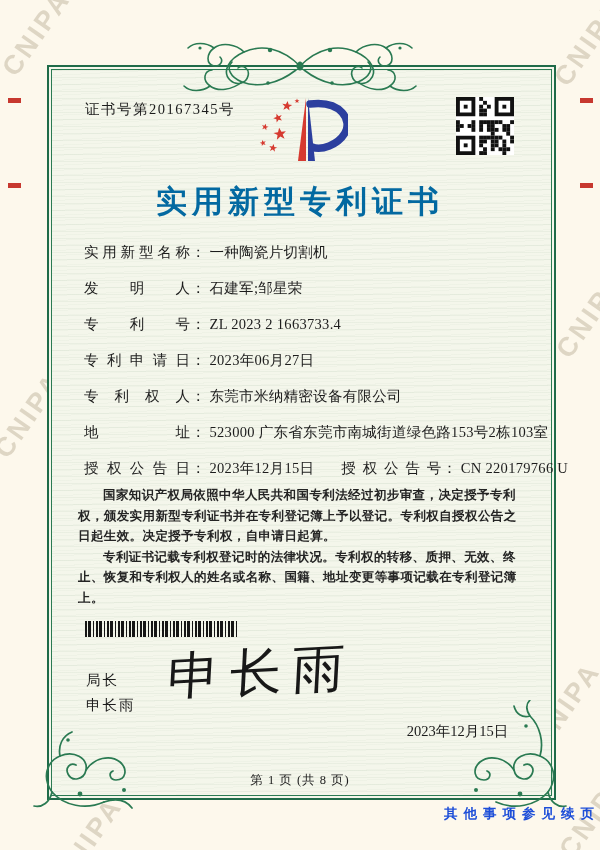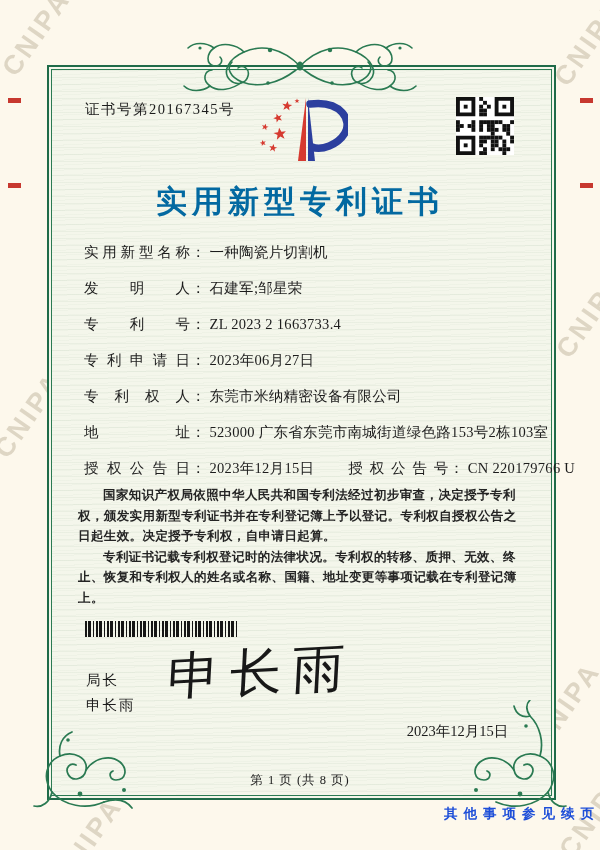--- a/index.html
+++ b/index.html
@@ -40,21 +40,21 @@
     font-size:31px;font-weight:bold;letter-spacing:5px;color:#0369a1;
   }
   .fields{position:absolute;left:84px;top:241px;width:452px;font-size:14.5px;}
   .row{margin-bottom:14px;line-height:22px;white-space:nowrap;}
   .row-label{
     display:inline-block;width:106px;text-align:justify;text-align-last:justify;
     vertical-align:top;
   }
   .row-colon{display:inline-block;margin:0 4px 0 1px;}
   .row-value{letter-spacing:.3px;}
-  .grant-row{display:flex;gap:34px;}
+  .grant-row{display:flex;gap:27px;}
   .grant-pair{white-space:nowrap;}
   .grant-pair .row-label2{display:inline-block;width:100px;text-align:justify;text-align-last:justify;}
   .body-text{
     position:absolute;left:78px;top:485px;width:450px;
     font-size:12.5px;line-height:20.5px;font-weight:600;color:#242424;
     letter-spacing:.4px;
   }
   .body-text p{margin:0;text-indent:2em;}
   .barcode{
     position:absolute;left:85px;top:621px;width:153px;height:16px;

